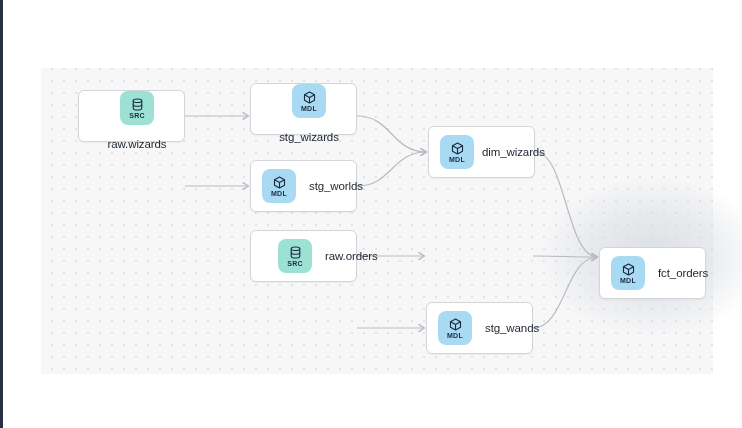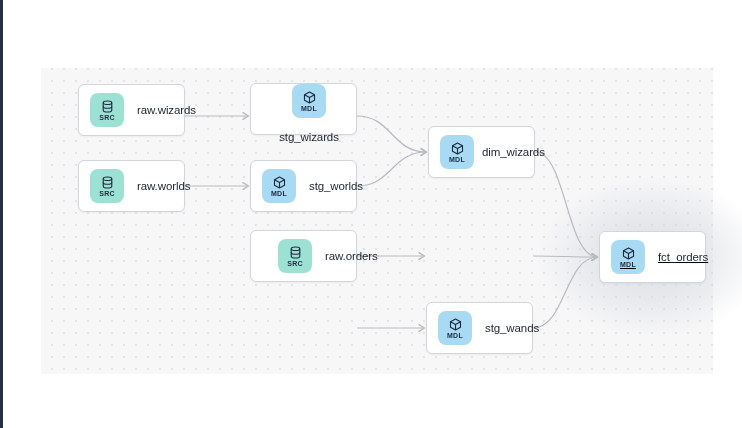--- a/index.html
+++ b/index.html
@@ -51,21 +51,21 @@
         <path d="M 144 118 C 175.75 118, 175.75 118, 207.5 118" fill="none" stroke="#b7bbc1" stroke-width="1.2" marker-end="url(#arrow)"></path>
         <path d="M 316 48 C 350.75 48, 350.75 84, 385.5 84" fill="none" stroke="#b7bbc1" stroke-width="1.2" marker-end="url(#arrow)"></path>
         <path d="M 316 118 C 350.75 118, 350.75 84, 385.5 84" fill="none" stroke="#b7bbc1" stroke-width="1.2" marker-end="url(#arrow)"></path>
         <path d="M 316 188 C 349.75 188, 349.75 188, 383.5 188" fill="none" stroke="#b7bbc1" stroke-width="1.2" marker-end="url(#arrow)"></path>
         <path d="M 316 260 C 349.75 260, 349.75 260, 383.5 260" fill="none" stroke="#b7bbc1" stroke-width="1.2" marker-end="url(#arrow)"></path>
         <path d="M 494 84 C 525.25 84, 525.25 189, 556.5 189" fill="none" stroke="#b7bbc1" stroke-width="1.2" marker-end="url(#arrow)"></path>
         <path d="M 492 188 C 524.25 188, 524.25 189, 556.5 189" fill="none" stroke="#b7bbc1" stroke-width="1.2" marker-end="url(#arrow)"></path>
         <path d="M 492 260 C 524.25 260, 524.25 189, 556.5 189" fill="none" stroke="#b7bbc1" stroke-width="1.2" marker-end="url(#arrow)"></path>
       </svg>
     <div class="nodes">
-        <div class="node" style="left: 37px; top: 16px;">
+        <div class="node" style="left: 37px; top: 22px; flex-direction: column;">
     <div class="badge badge-src">
       <svg class="icon icon-src" viewBox="0 0 14 14">
         <ellipse cx="7" cy="3" rx="4.6" ry="1.9" fill="none" stroke="currentColor" stroke-width="1.2"></ellipse>
         <path d="M2.4 3 V11 C2.4 12.05 4.46 12.9 7 12.9 S11.6 12.05 11.6 11 V3" fill="none" stroke="currentColor" stroke-width="1.2"></path>
         <path d="M2.4 7 C2.4 8.05 4.46 8.9 7 8.9 S11.6 8.05 11.6 7" fill="none" stroke="currentColor" stroke-width="1.2"></path>
       </svg>
 
       <span class="badge-label">SRC</span>
     </div>
     <span class="node-label">raw.wizards</span>
@@ -73,32 +73,20 @@
         <div class="node" style="left: 209px; top: 15px; flex-direction: column;">
     <div class="badge badge-mdl">
 
       <svg class="icon icon-mdl" viewBox="0 0 14 14">
         <path d="M7 1.2 L12.4 4.1 V9.9 L7 12.8 L1.6 9.9 V4.1 Z" fill="none" stroke="currentColor" stroke-width="1.2" stroke-linejoin="round"></path>
         <path d="M1.6 4.1 L7 7 L12.4 4.1 M7 7 V12.8" fill="none" stroke="currentColor" stroke-width="1.2" stroke-linejoin="round"></path>
       </svg>
       <span class="badge-label">MDL</span>
     </div>
     <span class="node-label">stg_wizards</span>
-  </div>
-        <div class="node" style="left: 37px; top: 92px;">
-    <div class="badge badge-src">
-      <svg class="icon icon-src" viewBox="0 0 14 14">
-        <ellipse cx="7" cy="3" rx="4.6" ry="1.9" fill="none" stroke="currentColor" stroke-width="1.2"></ellipse>
-        <path d="M2.4 3 V11 C2.4 12.05 4.46 12.9 7 12.9 S11.6 12.05 11.6 11 V3" fill="none" stroke="currentColor" stroke-width="1.2"></path>
-        <path d="M2.4 7 C2.4 8.05 4.46 8.9 7 8.9 S11.6 8.05 11.6 7" fill="none" stroke="currentColor" stroke-width="1.2"></path>
-      </svg>
-
-      <span class="badge-label">SRC</span>
-    </div>
-    <span class="node-label">raw.worlds</span>
   </div>
         <div class="node" style="left: 209px; top: 92px; text-align: center;">
     <div class="badge badge-mdl">
 
       <svg class="icon icon-mdl" viewBox="0 0 14 14">
         <path d="M7 1.2 L12.4 4.1 V9.9 L7 12.8 L1.6 9.9 V4.1 Z" fill="none" stroke="currentColor" stroke-width="1.2" stroke-linejoin="round"></path>
         <path d="M1.6 4.1 L7 7 L12.4 4.1 M7 7 V12.8" fill="none" stroke="currentColor" stroke-width="1.2" stroke-linejoin="round"></path>
       </svg>
       <span class="badge-label">MDL</span>
     </div>
@@ -131,21 +119,21 @@
     <div class="badge badge-mdl">
 
       <svg class="icon icon-mdl" viewBox="0 0 14 14">
         <path d="M7 1.2 L12.4 4.1 V9.9 L7 12.8 L1.6 9.9 V4.1 Z" fill="none" stroke="currentColor" stroke-width="1.2" stroke-linejoin="round"></path>
         <path d="M1.6 4.1 L7 7 L12.4 4.1 M7 7 V12.8" fill="none" stroke="currentColor" stroke-width="1.2" stroke-linejoin="round"></path>
       </svg>
       <span class="badge-label">MDL</span>
     </div>
     <span class="node-label">stg_wands</span>
   </div>
-        <div class="node" style="left: 558px; top: 163px; text-decoration: underline;">
+        <div class="node" style="left: 558px; top: 179px;">
     <div class="badge badge-mdl">
 
       <svg class="icon icon-mdl" viewBox="0 0 14 14">
         <path d="M7 1.2 L12.4 4.1 V9.9 L7 12.8 L1.6 9.9 V4.1 Z" fill="none" stroke="currentColor" stroke-width="1.2" stroke-linejoin="round"></path>
         <path d="M1.6 4.1 L7 7 L12.4 4.1 M7 7 V12.8" fill="none" stroke="currentColor" stroke-width="1.2" stroke-linejoin="round"></path>
       </svg>
       <span class="badge-label">MDL</span>
     </div>
     <span class="node-label">fct_orders</span>
   </div>

